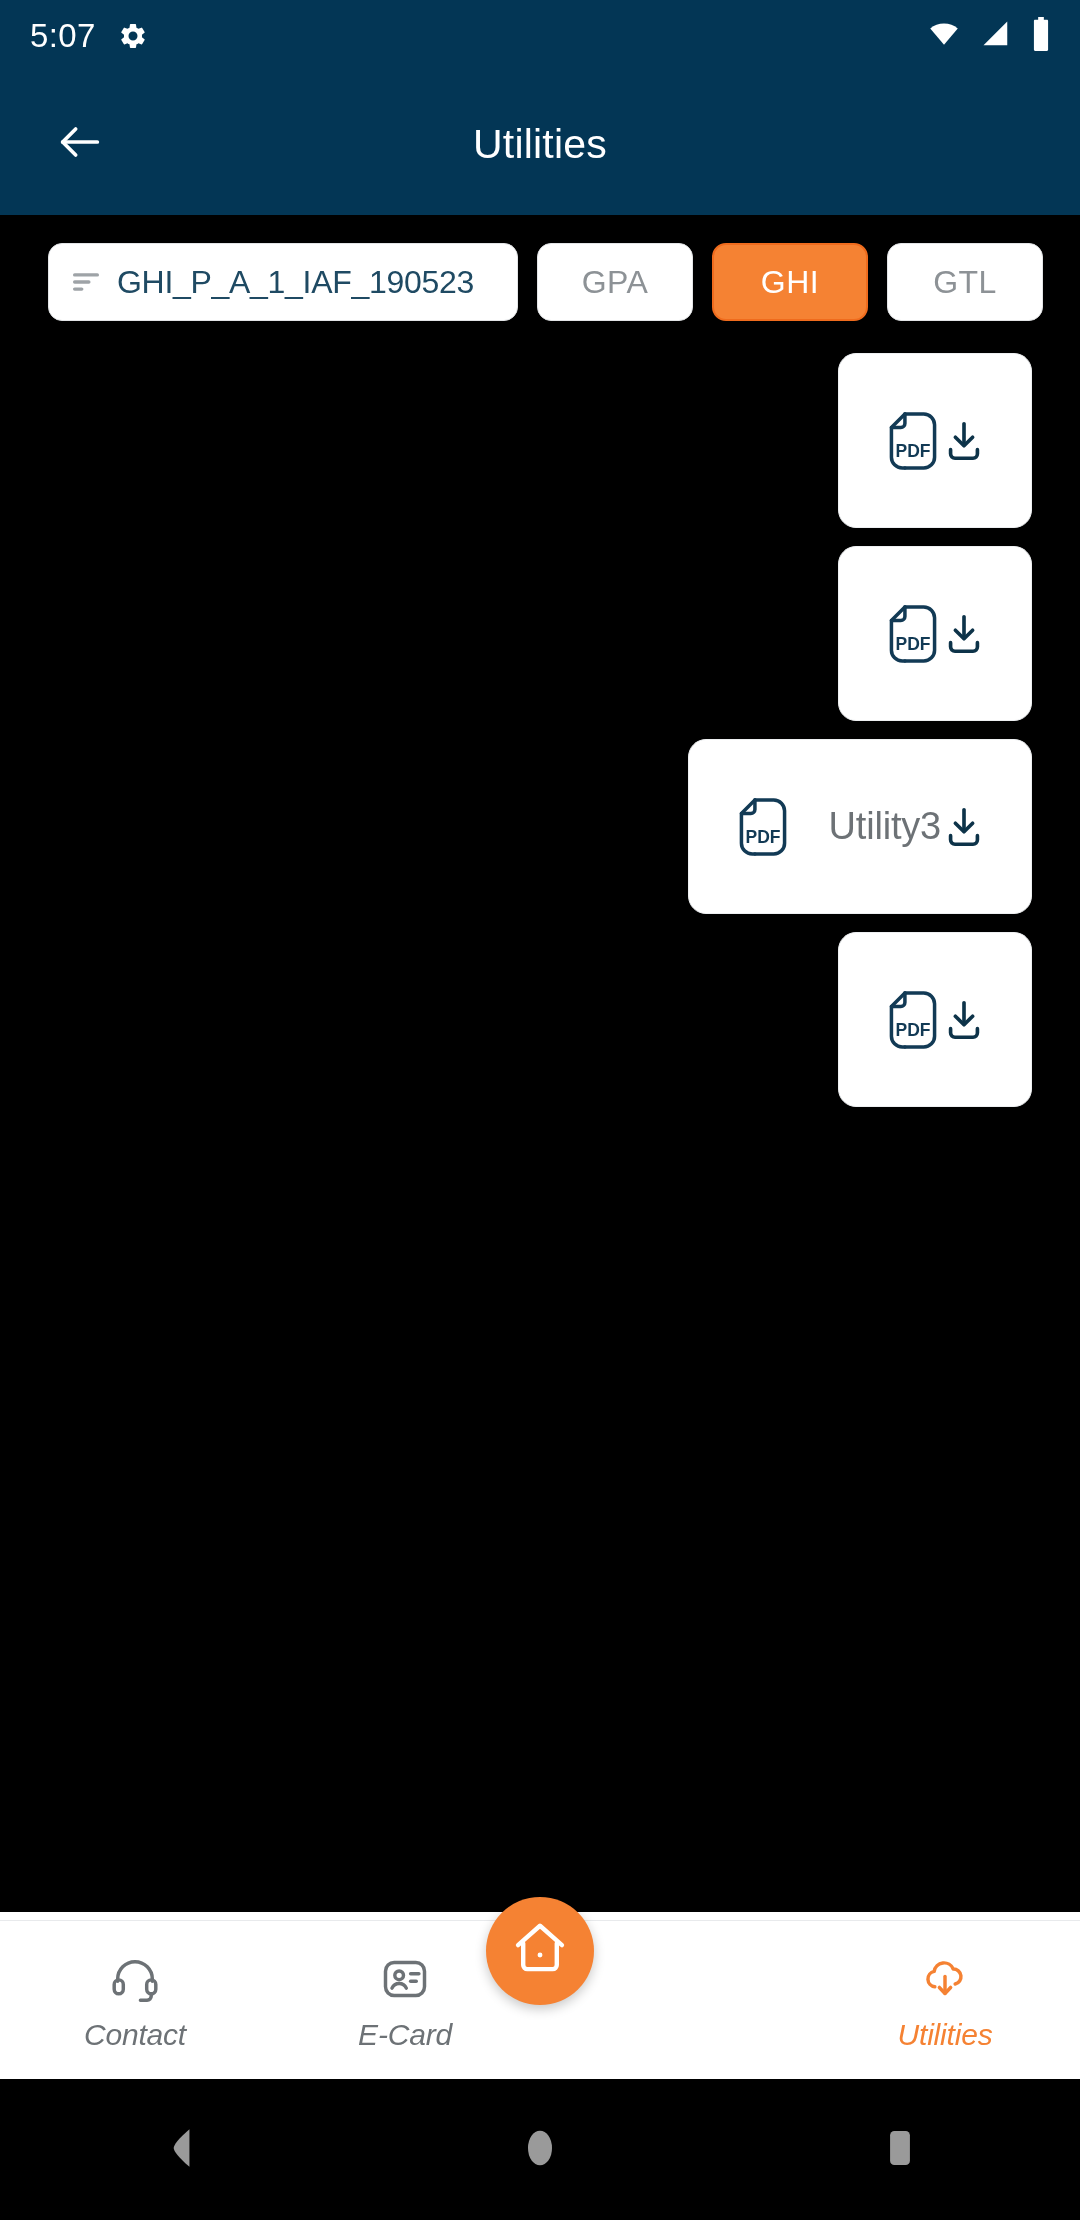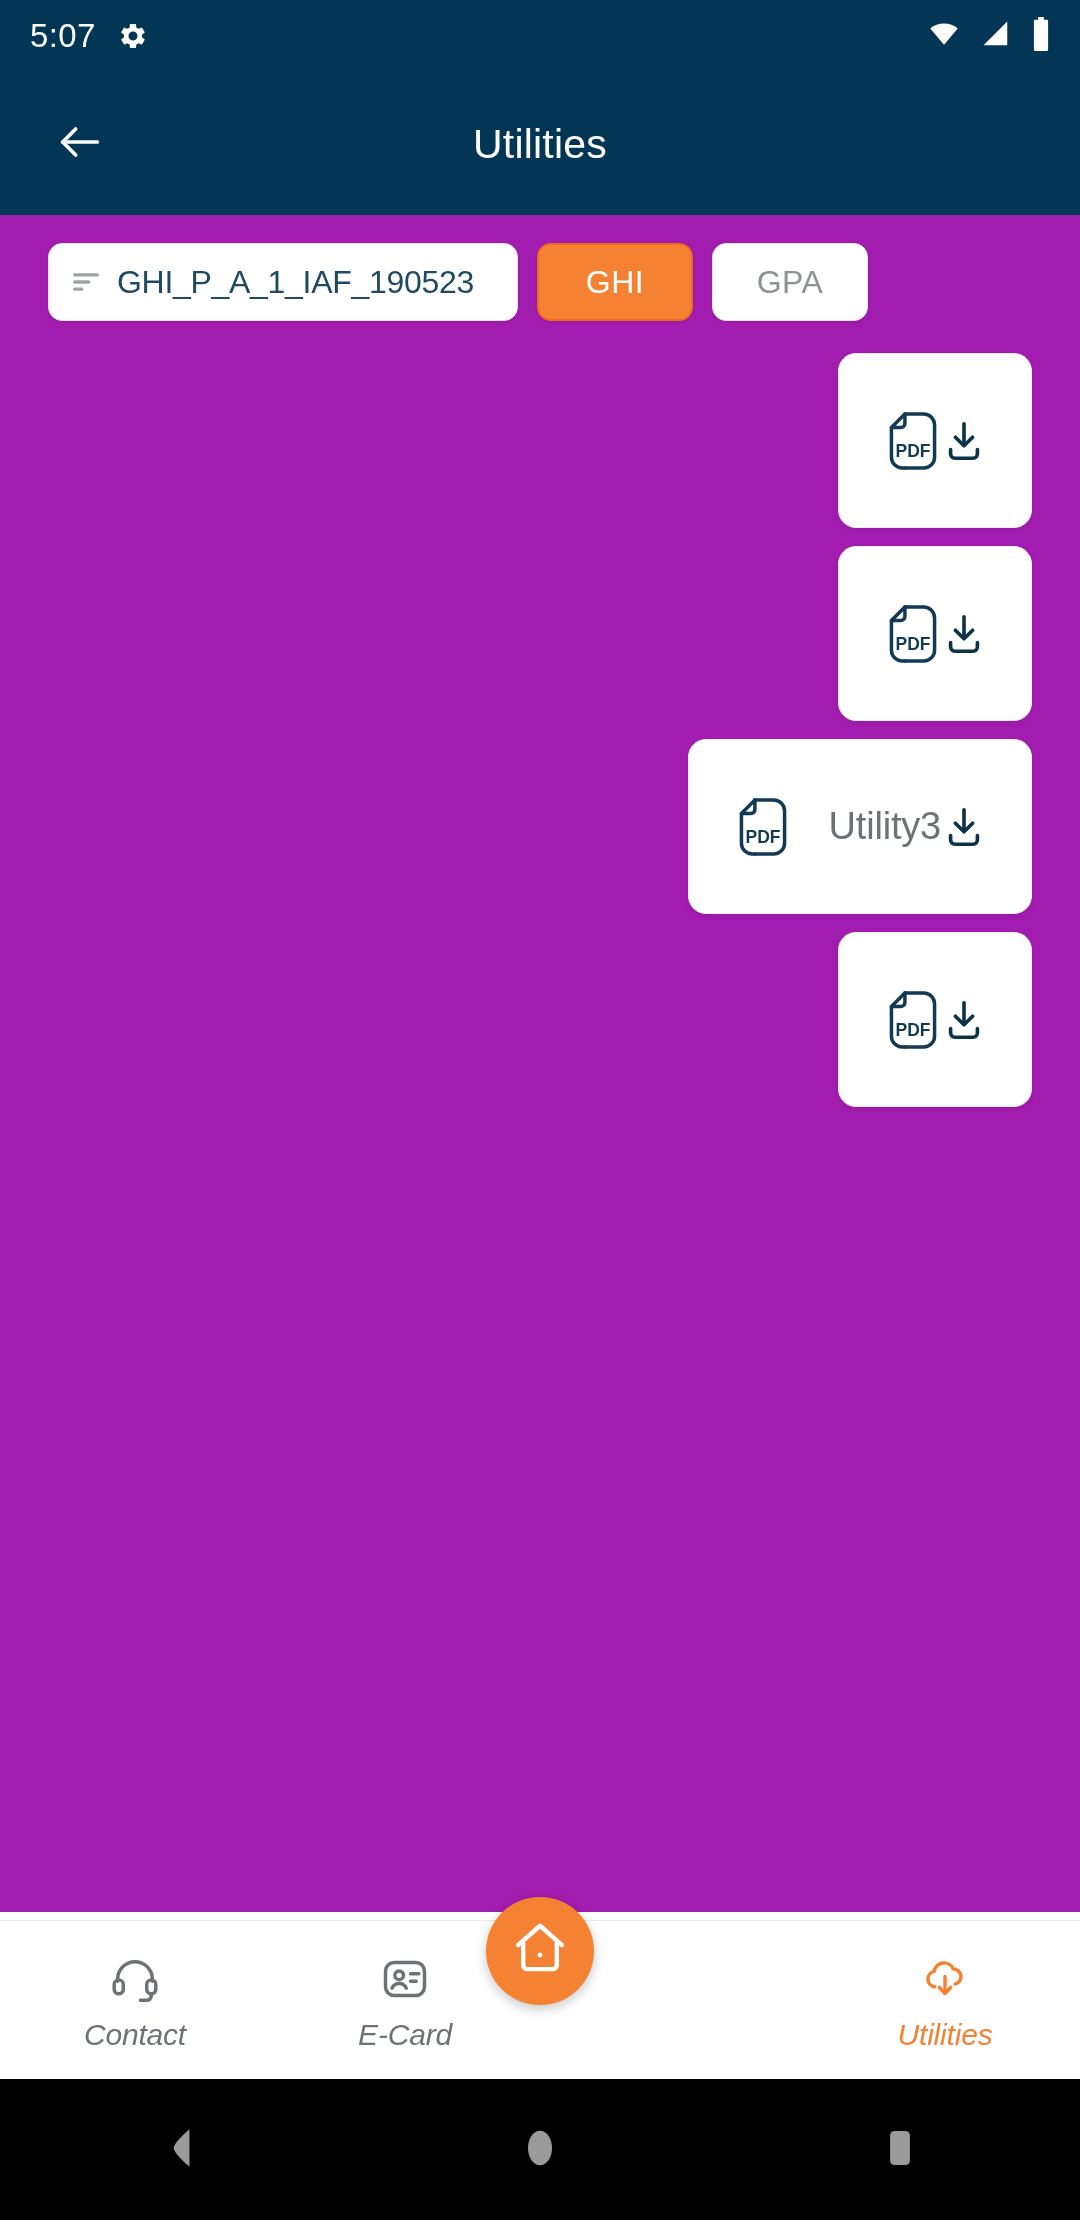--- a/index.html
+++ b/index.html
@@ -33,21 +33,21 @@
   }
   .appbar-title {
     position:absolute; left:0; right:0; top:50%; transform:translateY(-50%);
     text-align:center; color:#ffffff; font-size:41px; font-weight:400;
     letter-spacing:0.2px;
   }
 
   
   .content {
     position:absolute; top:215px; left:0; width:1080px; height:1697px;
-    background:#a21caf;
+    background:#000000;
   }
 
   
   .chip-row {
     display:flex; align-items:center; gap:19px;
     padding:28px 48px 0 48px;
   }
   .filter-field {
     flex:0 0 auto; width:470px; height:78px;
     background:#ffffff; border:1px solid #e2e4e6; border-radius:14px;
@@ -159,25 +159,28 @@
         <span class="filter-icon">
           <svg width="34" height="34" viewBox="0 0 24 24" fill="none" stroke="#9ea3a7" stroke-width="2.4" stroke-linecap="round">
             <line x1="4" y1="7" x2="20" y2="7"></line>
             <line x1="4" y1="12" x2="14" y2="12"></line>
             <line x1="4" y1="17" x2="9" y2="17"></line>
           </svg>
         </span>
         <span class="filter-text">GHI_P_A_1_IAF_190523</span>
       </div>
 
+      <div class="chip inactive">
+        <span>GPA</span>
+      </div>
       <div class="chip active">
         <span>GHI</span>
       </div>
       <div class="chip inactive">
-        <span>GPA</span>
+        <span>GTL</span>
       </div>
     </div>
 
     <div class="doc-list">
 
       <div class="doc-card">
         <span class="doc-icon">
           <svg width="56" height="62" viewBox="0 0 40 46" fill="none" stroke="#123a55" stroke-width="2.6" stroke-linecap="round" stroke-linejoin="round">
             <path d="M14 3H28a8 8 0 018 8v24a8 8 0 01-8 8H14"></path>
             <path d="M14 3L4 13v22a8 8 0 008 8h2"></path>

